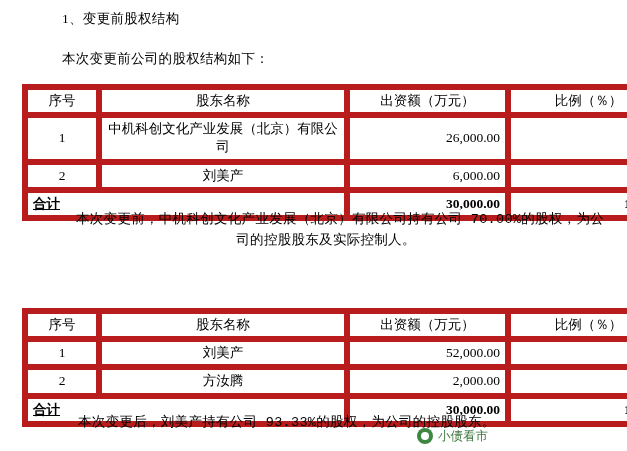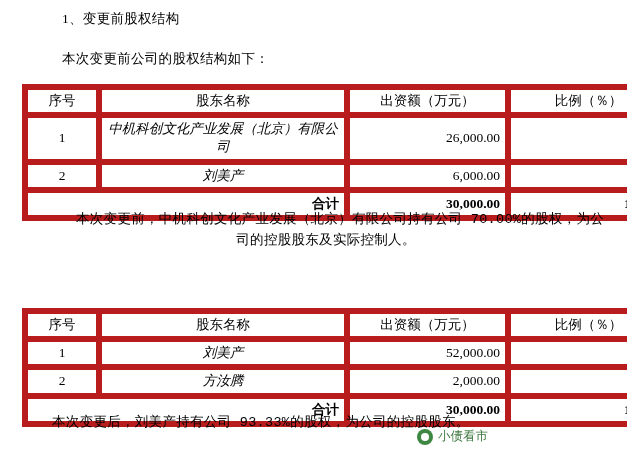--- a/index.html
+++ b/index.html
@@ -40,21 +40,21 @@
     text-indent: 28px;
     text-align: center;
   }
   
   #sec1-title { position: absolute; left: 62px; top: 10px; }
   #sec1-lead  { position: absolute; left: 62px; top: 50px; }
   #table1     { position: absolute; left: 22px; top: 84px; width: 580px; }
   #sec1-note  { position: absolute; left: 46px; top: 210px; width: 560px; }
   #sec2-title { position: absolute; left: 62px; top: 281px; }
   #table2     { position: absolute; left: 22px; top: 308px; width: 580px; }
-  #sec2-note  { position: absolute; left: 52px; top: 413px; width: 440px; }
+  #sec2-note  { position: absolute; left: 78px; top: 413px; width: 440px; }
 
   table.eq {
     border-collapse: collapse;
     width: 100%;
     font-size: 13.5px;
     table-layout: fixed;
   }
   table.eq th, table.eq td {
     border: 6px solid #b91c1c;
     padding: 2px 5px;
@@ -64,32 +64,32 @@
   table.eq th {
     text-align: center;
     font-weight: normal;
   }
   .c-seq  { width: 58px;  text-align: center; }
   .c-name { width: 232px; text-align: center; }
   .c-amt  { width: 145px; text-align: right; }
   .c-pct  { width: 145px; text-align: right; }
   .hd     { text-align: center !important; }
   .total-label {
-    text-align: right;
+    text-align: left;
     font-weight: normal;
+    text-decoration: underline;
   }
   .bold { font-weight: bold; }
-  .namecell { text-align: center; font-style: italic; }
+  .namecell { text-align: center; }
   
   #watermark {
     position: absolute;
     right: 8px;
     bottom: 6px;
     display: flex;
-    align-items: center;
     gap: 5px;
     color: #2e6b2e;
     font-size: 12.5px;
     font-family: "Liberation Sans", sans-serif;
     opacity: 0.92;
   }
   #watermark .wm-logo {
     width: 16px; height: 16px;
     border-radius: 50%;
     background: #2e7d32;

